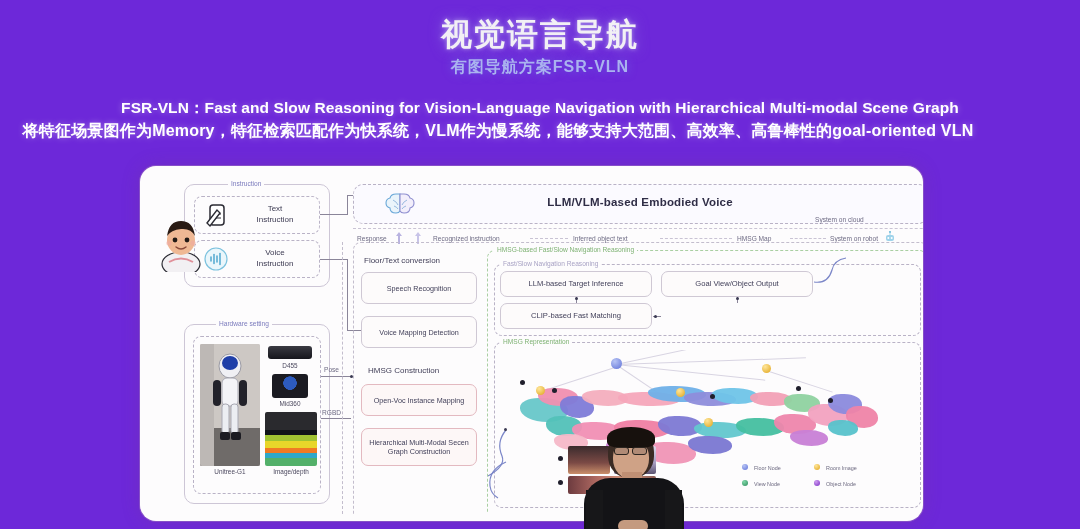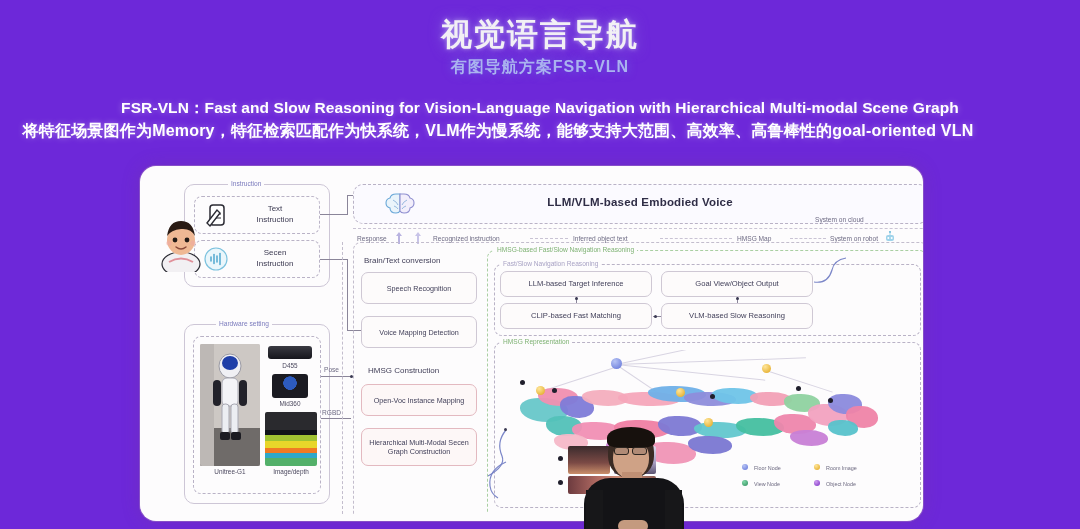--- a/index.html
+++ b/index.html
@@ -154,21 +154,21 @@
     <svg class="avatar" style="left:63px; top:80px;" width="26" height="26" viewBox="0 0 26 26">
       <circle cx="13" cy="13" r="11" fill="#eaf6fb" stroke="#7cc2de" stroke-width="1.2"></circle>
       <g stroke="#4fa7cf" stroke-width="1.5" stroke-linecap="round">
         <line x1="8" y1="11" x2="8" y2="15"></line>
         <line x1="11" y1="8.5" x2="11" y2="17.5"></line>
         <line x1="14" y1="10" x2="14" y2="16"></line>
         <line x1="17" y1="7.5" x2="17" y2="18.5"></line>
       </g>
     </svg>
     <div style="position:absolute; left:96px; top:82px; width:78px; text-align:center; color:#3c3a52; font-size:8px; line-height:1.35;">
-      <span>Secen</span><br>
+      <span>Voice</span><br>
       <span>Instruction</span>
     </div>
 
     <svg class="avatar" style="left:19px; top:50px;" width="44" height="56" viewBox="0 0 44 56">
       <ellipse cx="22" cy="48" rx="19" ry="12" fill="#f2f0f3" stroke="#2b2b33" stroke-width="1.2"></ellipse>
       <path d="M10 46 q12 -7 24 0" stroke="#e0909a" stroke-width="2" fill="none"></path>
       <ellipse cx="22" cy="24" rx="14" ry="15" fill="#efb894"></ellipse>
       <path d="M8 20 q2 -15 14 -15 q12 0 14 15 q-4 -8 -14 -7 q-10 1 -14 7 z" fill="#2a1b14"></path>
       <circle cx="16" cy="24" r="2.4" fill="#221a16"></circle>
       <circle cx="28" cy="24" r="2.4" fill="#221a16"></circle>
@@ -255,38 +255,37 @@
       <line x1="7" y1="1" x2="7" y2="4" stroke="#9fd3ea" stroke-width="1"></line>
       <circle cx="7" cy="1" r="1.1" fill="#7cc2de"></circle>
     </svg>
 
     <div class="divider-dash" style="left:390px; top:72px; width:38px;"></div>
     <div class="divider-dash" style="left:520px; top:72px; width:72px;"></div>
     <div class="divider-dash" style="left:650px; top:72px; width:36px;"></div>
 
     <div class="dgroup grey" style="left:213px; top:76px; width:575px; height:272px; border-bottom:none; border-radius:8px 8px 0 0;"></div>
 
-    <div class="gtitle" style="left:224px; top:90px; font-size:8px; color:#43415a;">Brain/Text conversion</div>
+    <div class="gtitle" style="left:224px; top:90px; font-size:8px; color:#43415a;">Floor/Text conversion</div>
     <div class="card" style="left:221px; top:106px; width:116px; height:32px;">Speech Recognition</div>
     <div class="card" style="left:221px; top:150px; width:116px; height:32px;">Voice Mapping Detection</div>
 
     <div class="gtitle" style="left:228px; top:200px; font-size:8px; color:#43415a;">HMSG Construction</div>
     <div class="card pinkish" style="left:221px; top:218px; width:116px; height:32px; white-space:pre-line;">Open-Voc Instance Mapping</div>
     <div class="card pinkish" style="left:221px; top:262px; width:116px; height:38px;">Hierarchical Multi-Modal Secen Graph Construction</div>
 
     <div class="dgroup green" style="left:347px; top:84px; width:440px; height:262px; border-bottom:none; border-radius:8px 8px 0 0;"></div>
     <div class="gtitle green" style="left:354px; top:80px; background:#fdfcfd; padding:0 3px;">HMSG-based Fast/Slow Navigation Reasoning</div>
 
     <div class="dgroup" style="left:354px; top:98px; width:427px; height:72px;"></div>
     <div class="gtitle" style="left:360px; top:94px; color:#a8a2c4; background:#fdfcfd; padding:0 3px;">Fast/Slow Navigation Reasoning</div>
 
     <div class="card" style="left:360px; top:105px; width:152px; height:26px; font-size:7.6px;">LLM-based Target Inference</div>
     <div class="card" style="left:360px; top:137px; width:152px; height:26px; font-size:7.6px;">CLIP-based Fast Matching</div>
     <div class="card" style="left:521px; top:105px; width:152px; height:26px; font-size:7.6px;">Goal View/Object Output</div>
-    <div class="card" style="left:521px; top:137px; width:152px; height:26px; font-size:7.6px;">VLM-based Slow Reasoning</div>
 
     <div class="arrowv" style="left:436px; top:131px; height:6px;"></div>
     <div class="dot" style="left:434.5px; top:131px;"></div>
     <div class="arrowv" style="left:597px; top:131px; height:6px;"></div>
     <div class="dot" style="left:595.5px; top:131px;"></div>
     <div class="arrow" style="left:513px; top:150px; width:8px; height:1px;"></div>
     <div class="dot" style="left:514px; top:148.5px;"></div>
 
     <svg style="position:absolute; left:672px; top:90px;" width="40" height="28" viewBox="0 0 40 28">
       <path d="M2 26 q14 2 18 -12 q2 -10 14 -12" stroke="#7b86c8" stroke-width="1.2" fill="none"></path>

